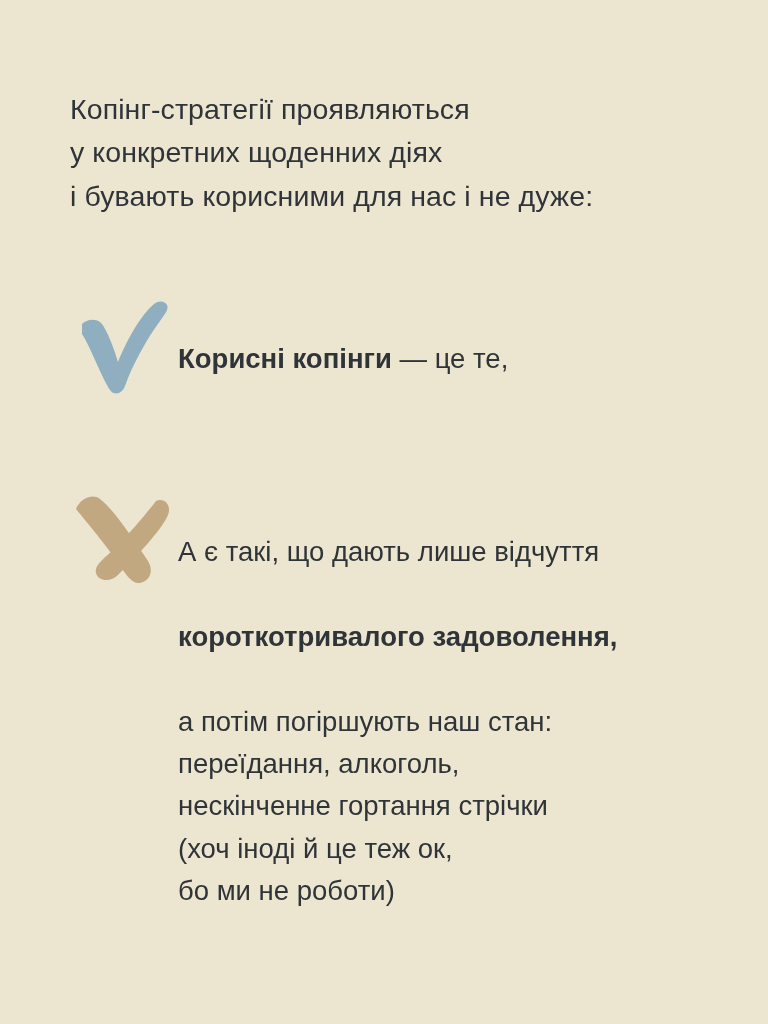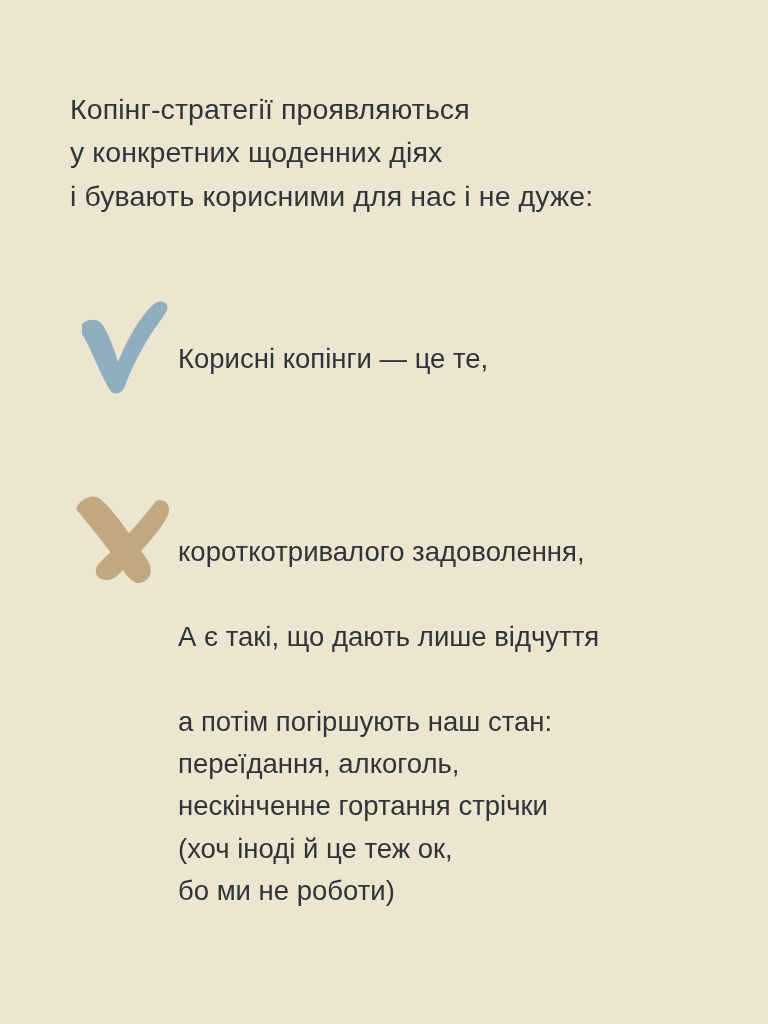--- a/index.html
+++ b/index.html
@@ -52,21 +52,21 @@
   }
   .item-text {
     flex: 1 1 auto;
     font-size: 27.5px;
     line-height: 1.54;
     color: #2f3438;
     padding-top: 6px;
     white-space: pre-line;
   }
   .item-text b {
-    font-weight: 400;
+    font-weight: 700;
   }
   .line {
     display: block;
   }
 </style>
 </head>
 <body>
 
 <div class="page">
 
@@ -88,22 +88,22 @@
     </div>
 
     <div class="item">
       <div class="mark">
         <svg width="108" height="110" viewBox="0 0 108 110" aria-hidden="true">
           <path d="M6 26 C10 16, 22 10, 30 16 C44 27, 62 54, 78 78 C84 88, 80 98, 70 100 C62 101, 56 92, 46 77 C33 58, 14 36, 6 26 Z" fill="#c1a881"></path>
           <path d="M86 18 C94 14, 102 22, 98 32 C92 46, 70 70, 48 92 C40 100, 28 98, 26 90 C24 82, 34 76, 46 64 C62 48, 80 26, 86 18 Z" fill="#c1a881"></path>
         </svg>
       </div>
       <div class="item-text">
+        <span class="line">А є такі, що дають лише відчуття</span>
         <span class="line"><b>короткотривалого задоволення,</b></span>
-        <span class="line">А є такі, що дають лише відчуття</span>
         <span class="line">а потім погіршують наш стан:
 переїдання, алкоголь,
 нескінченне гортання стрічки
 (хоч іноді й це теж ок,
 бо ми не роботи)</span>
       </div>
     </div>
 
   </div>
 </div>

